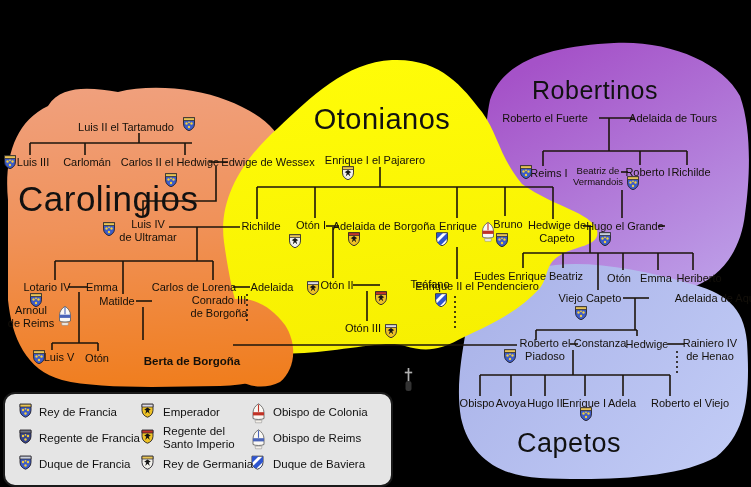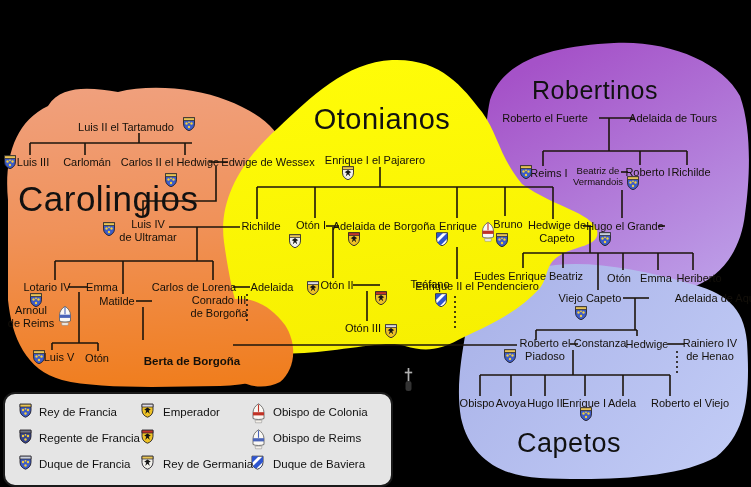--- a/index.html
+++ b/index.html
@@ -525,20 +525,24 @@
           <path d="M6.5,4.6 L3.2,6.8 L5.3,7.4 L4.2,11 L6.5,8.8 L8.8,11 L7.7,7.4 L9.8,6.8 Z" fill="#151515"></path>
         </svg></div>
       <div class="legend-label" style="left: 158px; top: 18px;">
         <div>Emperador</div>
       </div>
       <div class="legend-icon" style="left: 136px; top: 35px;"><svg width="13" height="15" viewBox="0 0 13 15">
           <path d="M1,1.2 H12 V7.4 C12,11.2 9,13.4 6.5,14.2 C4,13.4 1,11.2 1,7.4 Z" fill="#eec226" stroke="#26242a" stroke-width="0.9"></path>
           <path d="M1,1.2 H12 V4 H1 Z" fill="#c23428" stroke="#26242a" stroke-width="0.7"></path>
           <path d="M6.5,4.6 L3.2,6.8 L5.3,7.4 L4.2,11 L6.5,8.8 L8.8,11 L7.7,7.4 L9.8,6.8 Z" fill="#151515"></path>
         </svg></div>
+      <div class="legend-label" style="left: 158px; top: 44px;">
+        <div>Regente del</div>
+        <div>Santo Imperio</div>
+      </div>
       <div class="legend-icon" style="left: 136px; top: 61px;"><svg width="13" height="15" viewBox="0 0 13 15">
           <path d="M1,1.2 H12 V7.4 C12,11.2 9,13.4 6.5,14.2 C4,13.4 1,11.2 1,7.4 Z" fill="#f2f1ec" stroke="#26242a" stroke-width="0.9"></path>
           <path d="M1,1.2 H12 V4 H1 Z" fill="#e7c455" stroke="#26242a" stroke-width="0.7"></path>
           <path d="M6.5,4.6 L3.2,6.8 L5.3,7.4 L4.2,11 L6.5,8.8 L8.8,11 L7.7,7.4 L9.8,6.8 Z" fill="#151515"></path>
         </svg></div>
       <div class="legend-label" style="left: 158px; top: 70px;">
         <div>Rey de Germania</div>
       </div>
       <div class="legend-icon" style="left: 246px; top: 9px;"><svg width="15" height="21" viewBox="0 0 15 21">
           <path d="M7.5,0.8 C10.4,2.6 13,5.6 13,9.6 L13,15.5 C11,16.8 4,16.8 2,15.5 L2,9.6 C2,5.6 4.6,2.6 7.5,0.8 Z" fill="#faf8f4" stroke="#555" stroke-width="0.8"></path>

